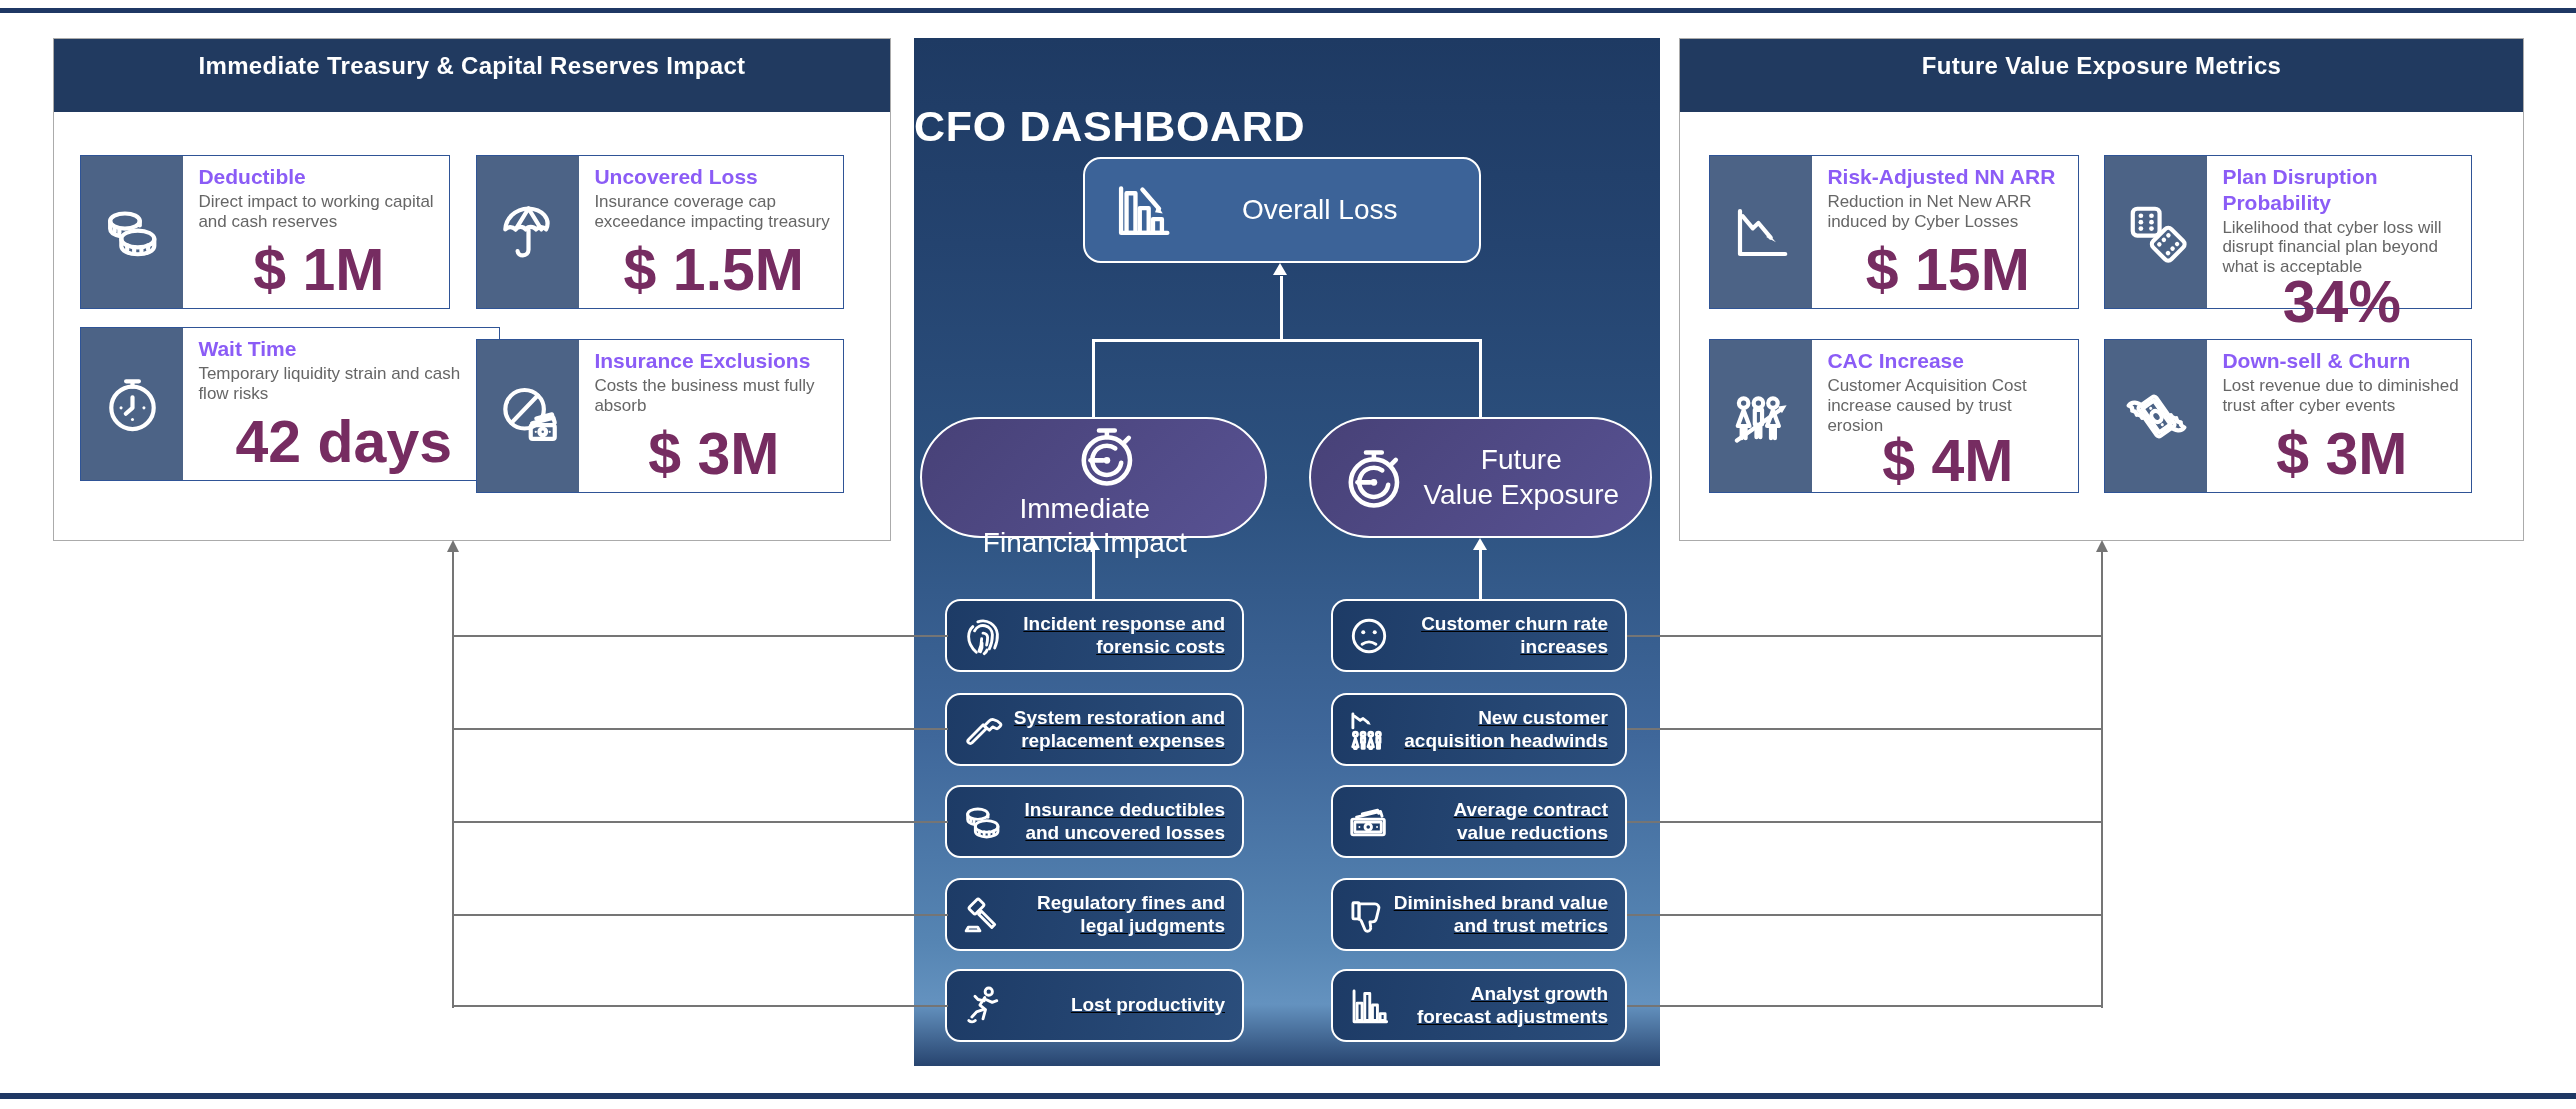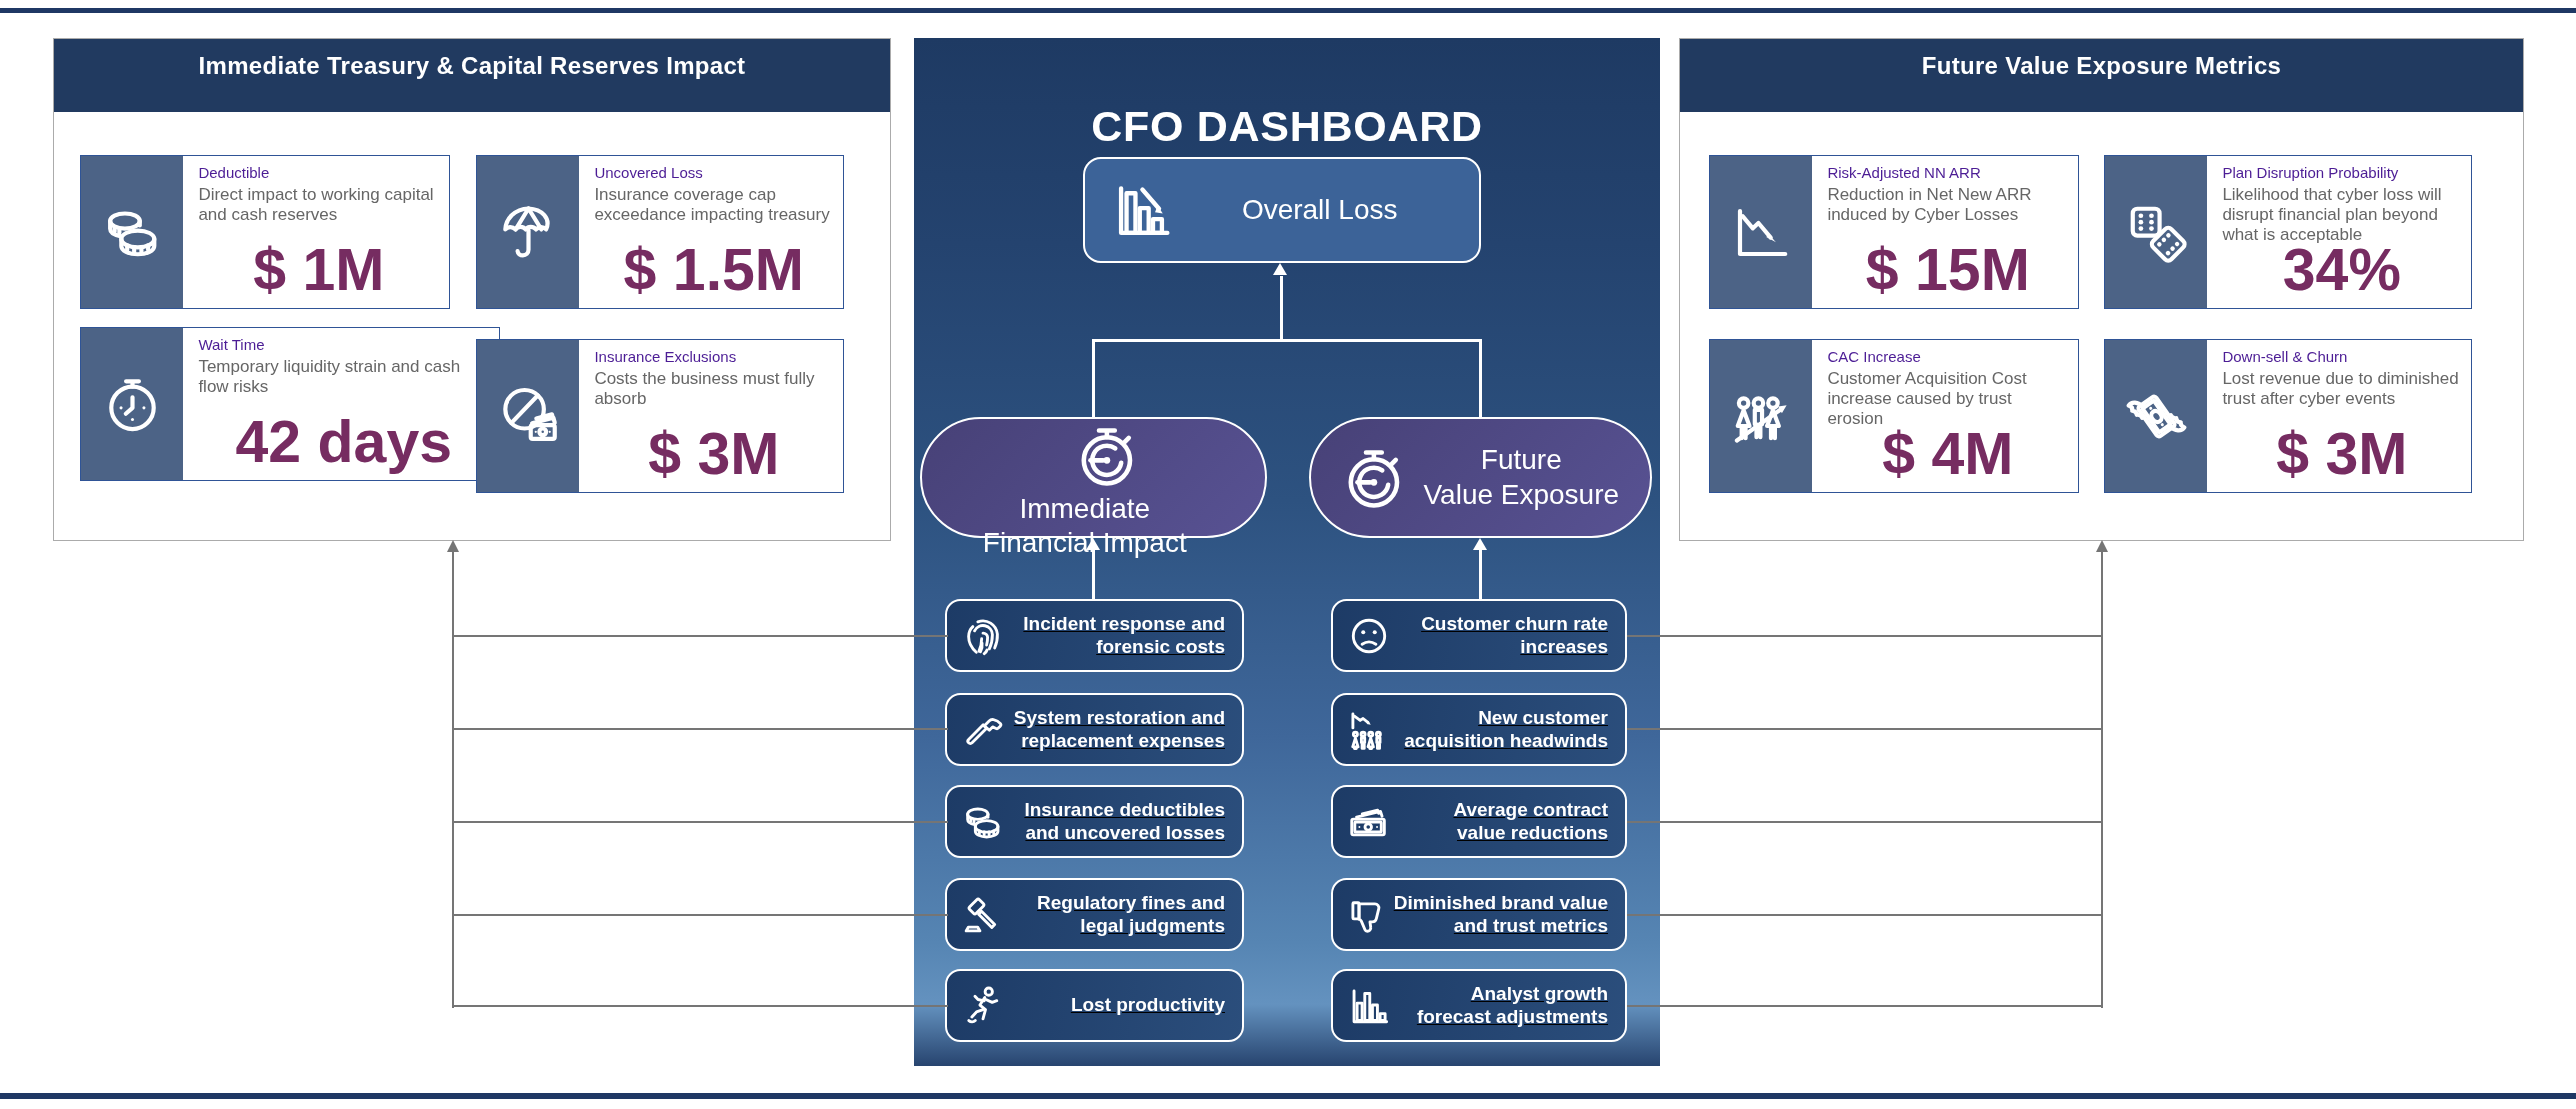--- a/index.html
+++ b/index.html
@@ -10,28 +10,28 @@
   
   .panel{position:absolute;background:#fff;border:0.7px solid #ababab;}
   .panel-header{position:absolute;left:0;top:0;width:100%;height:73px;background:#213a60;
     display:flex;justify-content:center;align-items:flex-start;padding-top:12.6px;box-sizing:border-box;}
   .panel-header span{color:#fff;font-size:24px;font-weight:700;letter-spacing:0.3px;}
 
   .metric-card{position:absolute;background:#fff;border:1.4px solid #2f5496;display:flex;box-sizing:border-box;}
   .icon-panel{width:102px;flex:0 0 102px;background:#4c6386;display:flex;align-items:center;justify-content:center;}
   .icon-panel svg{width:67px;height:67px;}
   .card-text{flex:1;display:flex;flex-direction:column;padding:8.4px 9.8px 7px 15.4px;box-sizing:border-box;min-width:0;}
-  .card-title{color:#4c1d95;font-size:15px;font-weight:400;line-height:1.2;}
+  .card-title{color:#8b5cf6;font-size:21px;font-weight:700;line-height:1.2;}
   .card-desc{color:#666;font-size:17px;line-height:1.17;margin-top:2.8px;}
   .card-value{color:#762c61;font-size:59px;font-weight:700;line-height:.85;text-align:center;margin-top:auto;padding-bottom:5.6px;}
 
   
   .center-panel{position:absolute;left:914px;top:38px;width:746px;height:1028px;
     background:linear-gradient(180deg,#1e3a63 0%,#24436f 20%,#2d5280 45%,#3f679a 68%,#5685b3 88%,#6492bf 94%,#27446f 100%);}
-  .center-title{position:absolute;left:0;top:64px;width:100%;text-align:center;color:#fff;
+  .center-title{position:absolute;left:0;top:64px;width:100%;text-align:left;color:#fff;
     font-size:43px;font-weight:700;letter-spacing:0.7px;}
   .overall-box{position:absolute;left:169px;top:119px;width:398px;height:106px;background:#3c6398;
     border:2.8px solid #fff;border-radius:18px;box-sizing:border-box;display:flex;align-items:center;}
   .overall-box svg{width:69px;height:69px;margin-left:22.4px;flex:0 0 auto;}
   .overall-label{flex:1;text-align:center;color:#fff;font-size:28px;padding-right:16px;}
   .pill{position:absolute;width:347px;height:121px;border:2.8px solid #fff;border-radius:63px;box-sizing:border-box;
     background:linear-gradient(135deg,#474177,#585293);display:flex;align-items:center;}
   .pill svg{width:73px;height:73px;margin-left:26.6px;flex:0 0 auto;}
   .pill-text{flex:1;text-align:center;color:#fff;font-size:28px;line-height:1.22;padding-right:18px;}
   .list-box{position:absolute;width:299px;height:73px;border:2.4px solid #fff;border-radius:15.4px;box-sizing:border-box;

